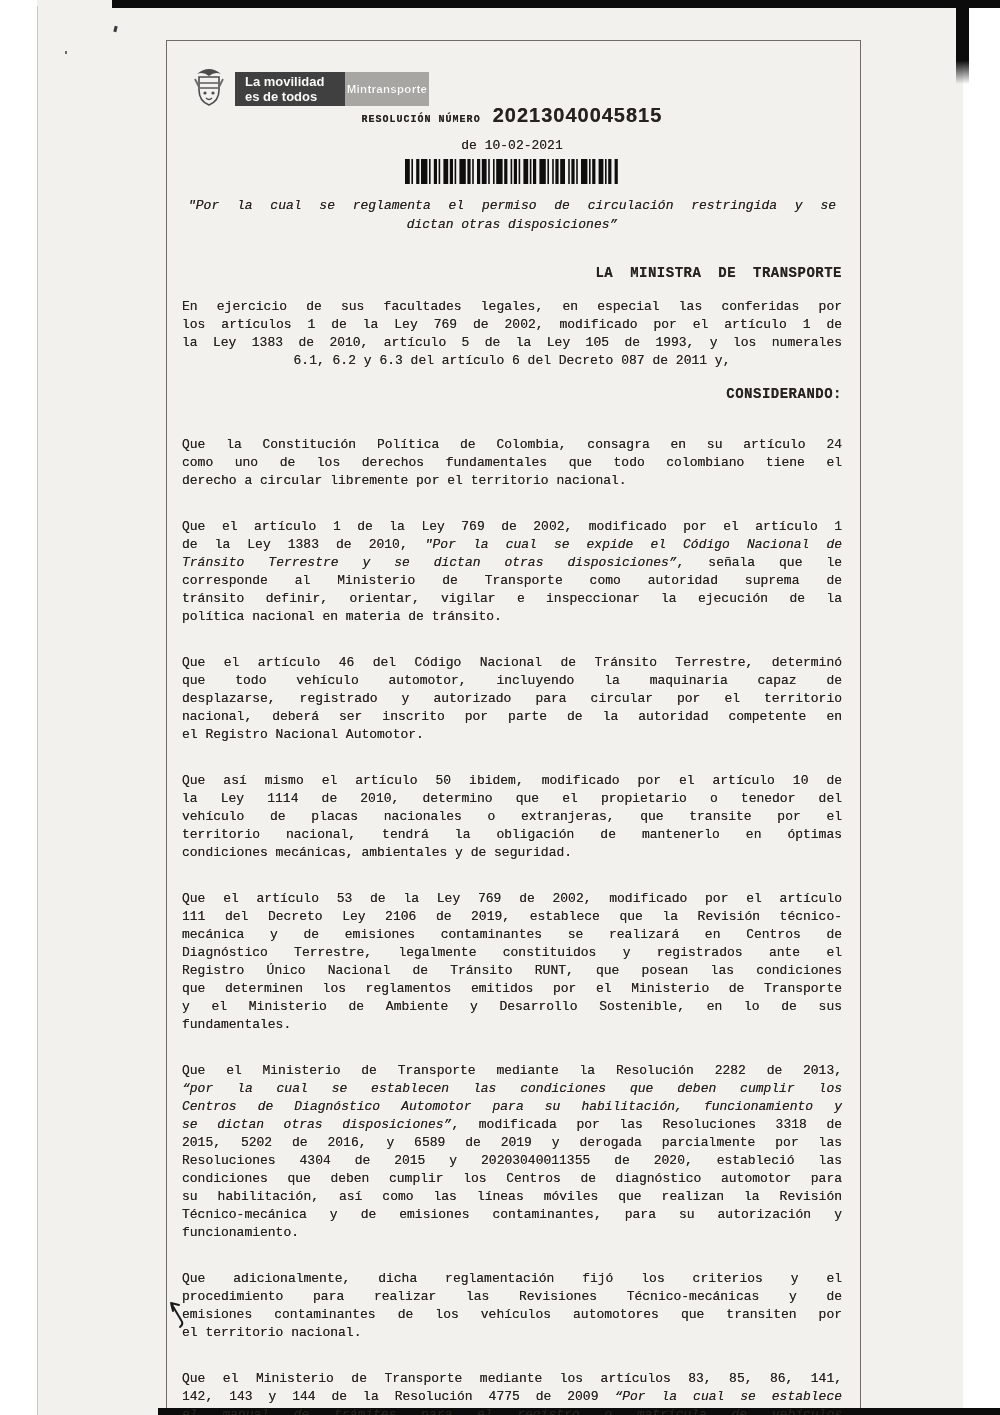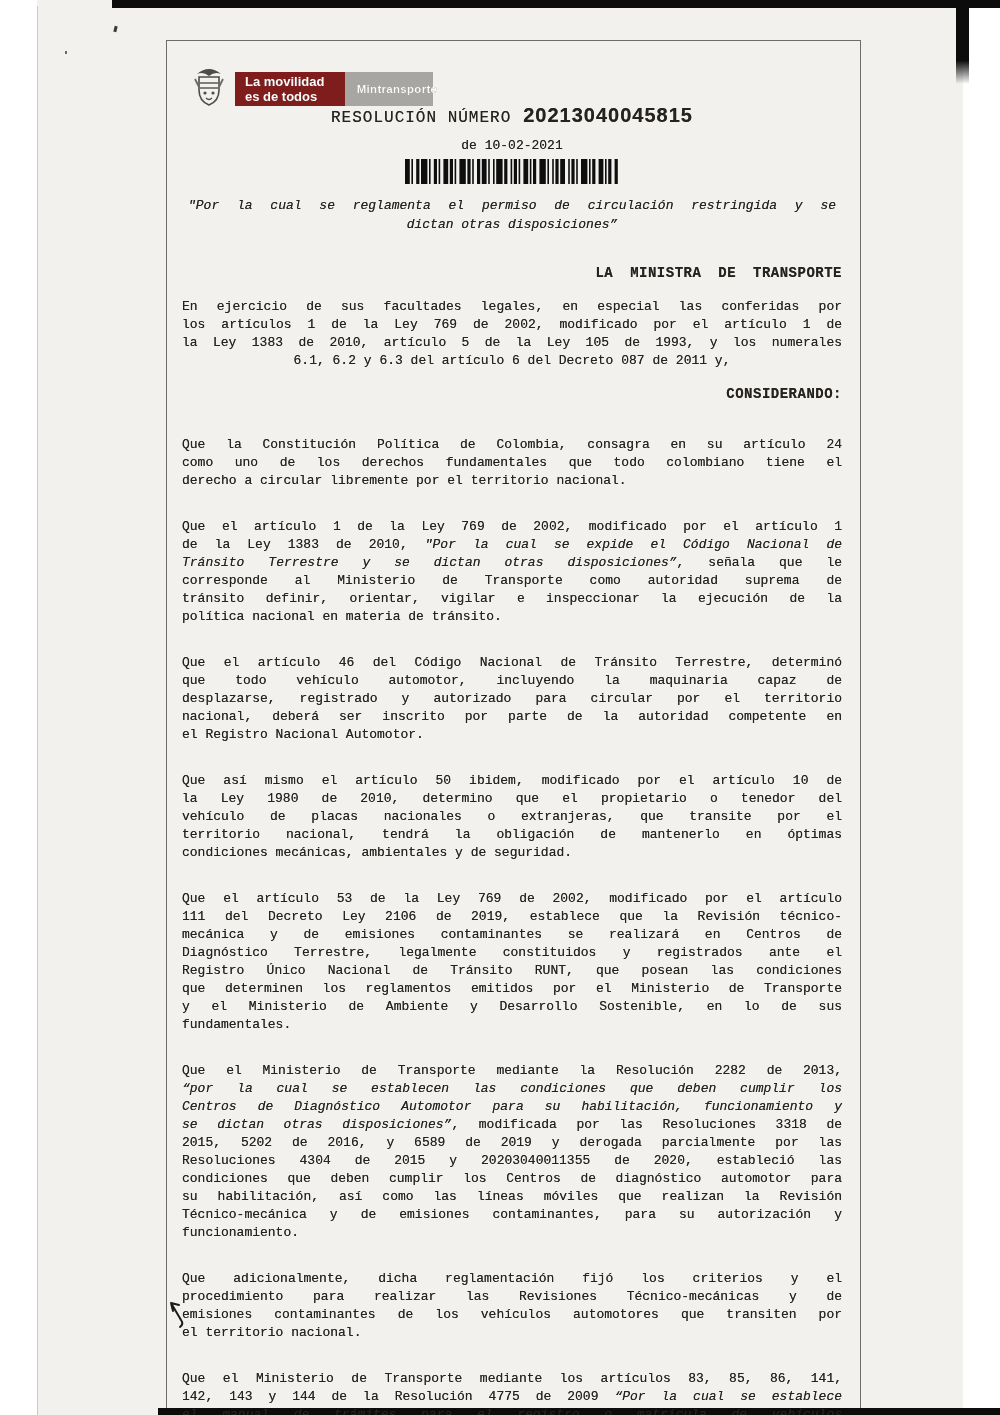--- a/index.html
+++ b/index.html
@@ -13,29 +13,29 @@
   .edge-bottom{position:absolute;left:158px;top:1408px;width:842px;height:7px;background:#0c0c0c;}
   .speck1{position:absolute;left:114px;top:26px;width:3px;height:6px;background:#3a3a3a;transform:rotate(14deg);}
   .speck2{position:absolute;left:65px;top:51px;width:2px;height:3px;background:#6a6a6a;}
   .docbox{position:absolute;left:166px;top:40px;width:695px;height:1368px;
           border:1px solid #6f6c67;border-bottom:none;box-sizing:border-box;
           padding:0 18px 0 15px;}
   .doc-text{text-shadow:0 0 .4px rgba(38,35,31,.7);}
   
   .logo-row{position:absolute;left:24px;top:26px;display:flex;align-items:center;}
   .coat{width:36px;height:44px;margin-right:8px;}
-  .logo-dark{background:#7f1d1d;color:#fbfbfa;width:110px;height:34px;display:flex;align-items:center;
+  .logo-dark{background:#404040;color:#fbfbfa;width:110px;height:34px;display:flex;align-items:center;
              padding:0 10px;box-sizing:border-box;font-family:"Liberation Sans",sans-serif;
              font-weight:bold;font-size:13px;line-height:15px;white-space:pre-line;}
-  .logo-gray{background:#a8a6a2;color:#fdfdfd;width:72px;height:34px;display:flex;align-items:center;
+  .logo-gray{background:#a8a6a2;color:#fdfdfd;width:84px;height:34px;display:flex;align-items:center;
              justify-content:center;font-family:"Liberation Sans",sans-serif;font-weight:bold;
-             font-size:11.5px;letter-spacing:.3px;padding-left:16px;}
+             font-size:11.5px;letter-spacing:.3px;}
   
   .title-row{margin-top:63px;display:flex;justify-content:center;align-items:baseline;gap:12px;height:22px;}
-  .res-label{font-weight:normal;font-size:16px;letter-spacing:1px;}
+  .res-label{font-weight:bold;font-size:10px;letter-spacing:1px;}
   .res-number{font-family:"Liberation Sans",sans-serif;font-weight:bold;font-size:20px;letter-spacing:1px;}
   .date{margin-top:12px;text-align:center;font-size:13px;line-height:16px;}
   .barcode{margin-top:5px;height:25px;display:flex;justify-content:center;}
   .subject{margin-top:12px;padding:0 6px;}
   .subject .tl{line-height:19px;}
   h2{margin:0;font-size:14px;font-weight:bold;text-align:right;line-height:18px;font-family:inherit;}
   .h-ministra{margin-top:30px;word-spacing:8px;letter-spacing:.5px;}
   .h-considerando{margin-top:15px;letter-spacing:.5px;}
   .preamble{margin-top:16px;}
   #paras .para{margin-top:28px;}
@@ -165,21 +165,21 @@
       </div>
       <div class="para">
         <div class="tl justify"><span>Que el artículo 46 del Código Nacional de Tránsito Terrestre, determinó</span></div>
         <div class="tl justify"><span>que todo vehículo automotor, incluyendo la maquinaria capaz de</span></div>
         <div class="tl justify"><span>desplazarse, registrado y autorizado para circular por el territorio</span></div>
         <div class="tl justify"><span>nacional, deberá ser inscrito por parte de la autoridad competente en</span></div>
         <div class="tl left"><span>el Registro Nacional Automotor.</span></div>
       </div>
       <div class="para">
         <div class="tl justify"><span>Que así mismo el artículo 50 ibidem, modificado por el artículo 10 de</span></div>
-        <div class="tl justify"><span>la Ley 1980 de 2010, determino que el propietario o tenedor del</span></div>
+        <div class="tl justify"><span>la Ley 1114 de 2010, determino que el propietario o tenedor del</span></div>
         <div class="tl justify"><span>vehículo de placas nacionales o extranjeras, que transite por el</span></div>
         <div class="tl justify"><span>territorio nacional, tendrá la obligación de mantenerlo en óptimas</span></div>
         <div class="tl left"><span>condiciones mecánicas, ambientales y de seguridad.</span></div>
       </div>
       <div class="para">
         <div class="tl justify"><span>Que el artículo 53 de la Ley 769 de 2002, modificado por el artículo</span></div>
         <div class="tl justify"><span>111 del Decreto Ley 2106 de 2019, establece que la Revisión técnico-</span></div>
         <div class="tl justify"><span>mecánica y de emisiones contaminantes se realizará en Centros de</span></div>
         <div class="tl justify"><span>Diagnóstico Terrestre, legalmente constituidos y registrados ante el</span></div>
         <div class="tl justify"><span>Registro Único Nacional de Tránsito RUNT, que posean las condiciones</span></div>

